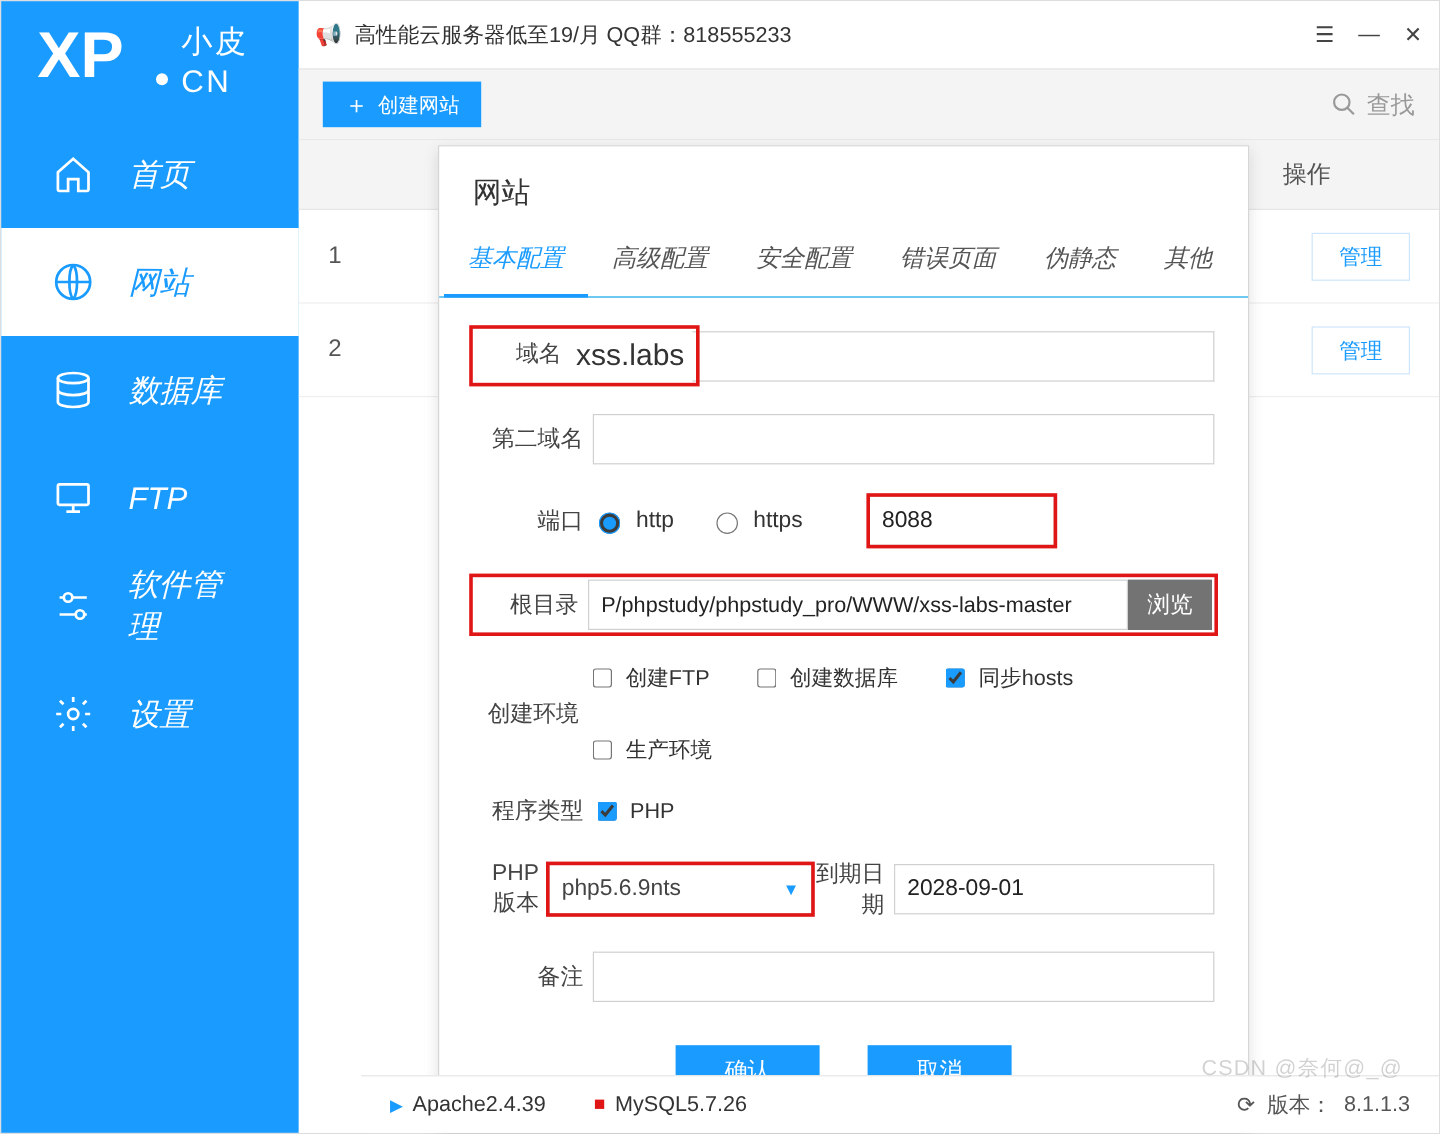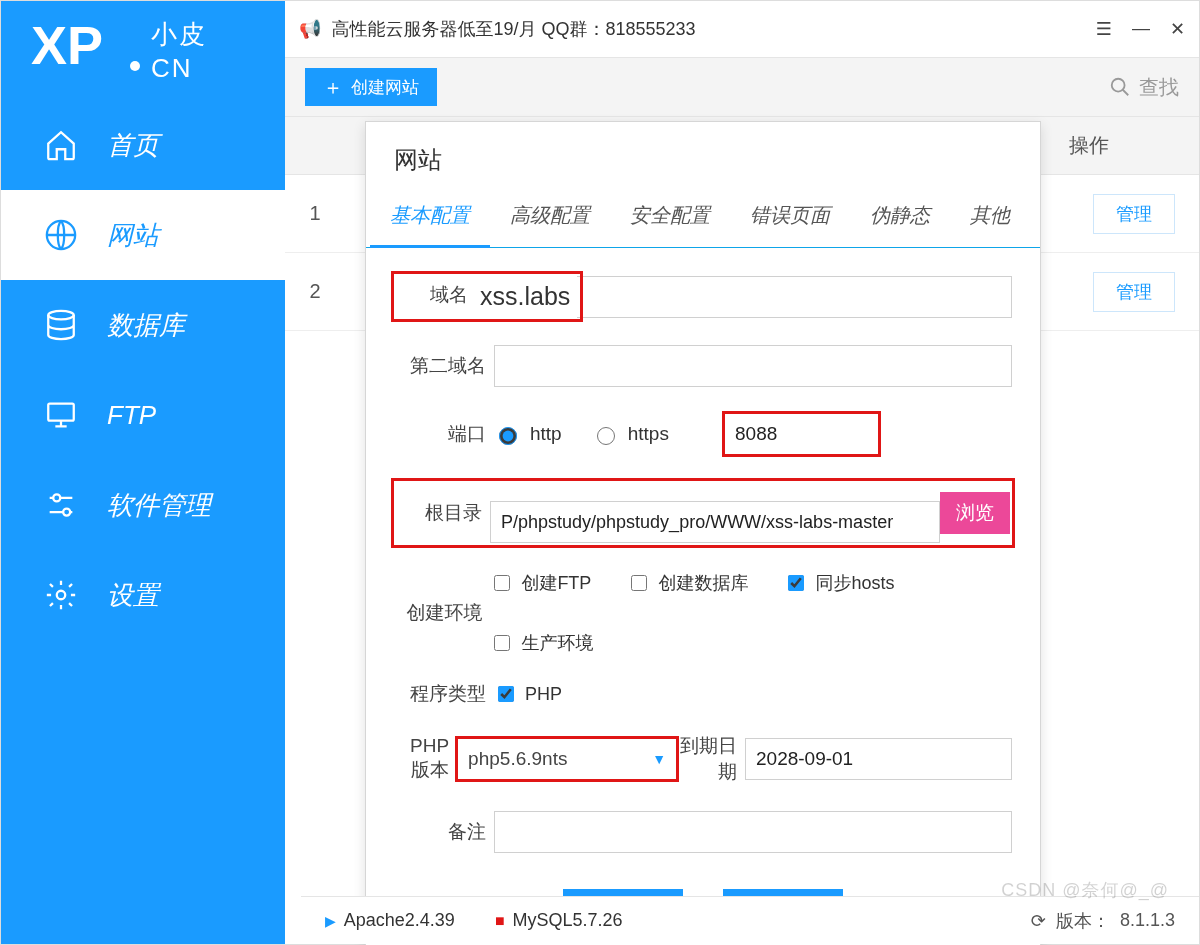--- a/index.html
+++ b/index.html
@@ -1,19 +1,19 @@
 <!DOCTYPE html>
 <html><head>
 <meta charset="utf-8">
 <style>
   * { box-sizing: border-box; font-family: "Microsoft YaHei", Arial, sans-serif; }
   body { margin:0; width:1200px; height:945px; background:#fff; overflow:hidden; font-size:18px; color:#333;}
   .app { display:flex; width:1200px; height:945px; border:1px solid #ddd; position:relative;}
   
-  .sidebar { width:284px; background:#1a9bff; color:#fff; display:flex; flex-direction:column;}
+  .sidebar { width:248px; background:#1a9bff; color:#fff; display:flex; flex-direction:column;}
   .logo { display:flex; align-items:center; padding:15px 30px 10px; }
   .logo svg { flex:0 0 auto;}
   .logo .sub { display:flex; flex-direction:column; font-size:26px; line-height:34px; letter-spacing:2px;}
   .nav { margin-top:4px;font-style:italic;}
   .nav-item { display:flex; align-items:center; padding:0 40px; height:90px; font-size:26px; cursor:pointer;}
   .nav-item .icon { width:40px; height:40px; margin-right:26px; display:flex; align-items:center; justify-content:center;}
   .nav-item.active { background:#fff; color:#1a9bff;}
   
   .main { flex:1; display:flex; flex-direction:column; position:relative; background:#fff;}
   .topbar { height:56px; display:flex; align-items:center; padding:0 14px; font-size:18px; color:#333;}
@@ -39,21 +39,21 @@
   .tab { padding:12px 20px 16px; font-size:20px; color:#555; cursor:pointer;}
   .tab.active { color:#1a9bff; border-bottom:3px solid #1a9bff; margin-bottom:-1px;}
   .form { padding:26px 28px 10px;}
   .frow { display:flex; align-items:center; margin-bottom:26px;}
   .flabel { width:92px; text-align:right; margin-right:8px; font-size:19px; color:#444;}
   .finput { flex:1; height:42px; border:1px solid #d0d0d0; padding:0 10px; font-size:19px; color:#222;}
   .radio-wrap { display:flex; align-items:center; gap:30px; flex:0 0 230px;}
   .radio-item { display:flex; align-items:center; gap:10px; font-size:19px;}
   input[type=radio]{ width:18px; height:18px; accent-color:#1a9bff;}
   .port-input { width:100px;}
-  .btn-browse { background:#ec4899; color:#fff; border:none; height:42px; width:70px; font-size:19px; cursor:pointer;}
+  .btn-browse { background:#737373; color:#fff; border:none; height:42px; width:70px; font-size:19px; cursor:pointer;}
   .chk-row { display:flex; align-items:center; gap:36px; flex-wrap:wrap;}
   .chk-item { display:flex; align-items:center; gap:8px; font-size:18px; color:#333;}
   input[type=checkbox]{ width:16px; height:16px; accent-color:#1a9bff;}
   .select { flex:0 0 220px; height:42px; border:1px solid #d0d0d0; display:flex; align-items:center; padding:0 10px; justify-content:space-between; font-size:19px; color:#444;}
   .select .arrow { color:#1a9bff; font-size:14px;}
   .modal-buttons { display:flex; gap:40px; justify-content:center; padding:0 0 26px;}
   .mbtn { width:120px; height:42px; border:none; color:#fff; background:#1a9bff; font-size:19px; cursor:pointer;}
   
   .hl { outline:3px solid #e01616; outline-offset:-1px;}
   .hl-wrap { position:relative;}
@@ -216,21 +216,21 @@
               <input type="radio" style="">
               <span>https</span>
             </label>
         </div>
         <input class="finput port-input hl" value="8088" style="">
         <div style="flex:1"></div>
       </div>
 
       <div class="frow hl-wrap" style="padding:2px">
         <div class="flabel" style="width:86px">根目录</div>
-        <input class="finput" style="font-size: 18px; margin-top: 18px;" value="P/phpstudy/phpstudy_pro/WWW/xss-labs-master">
+        <input class="finput" style="font-size: 18px;" value="P/phpstudy/phpstudy_pro/WWW/xss-labs-master">
         <button class="btn-browse">浏览</button>
       </div>
 
       <div class="frow">
         <div class="flabel">创建环境</div>
         <div class="chk-row">
           <label class="chk-item">
               <input type="checkbox" style="">
               <span>创建FTP</span>
             </label>

